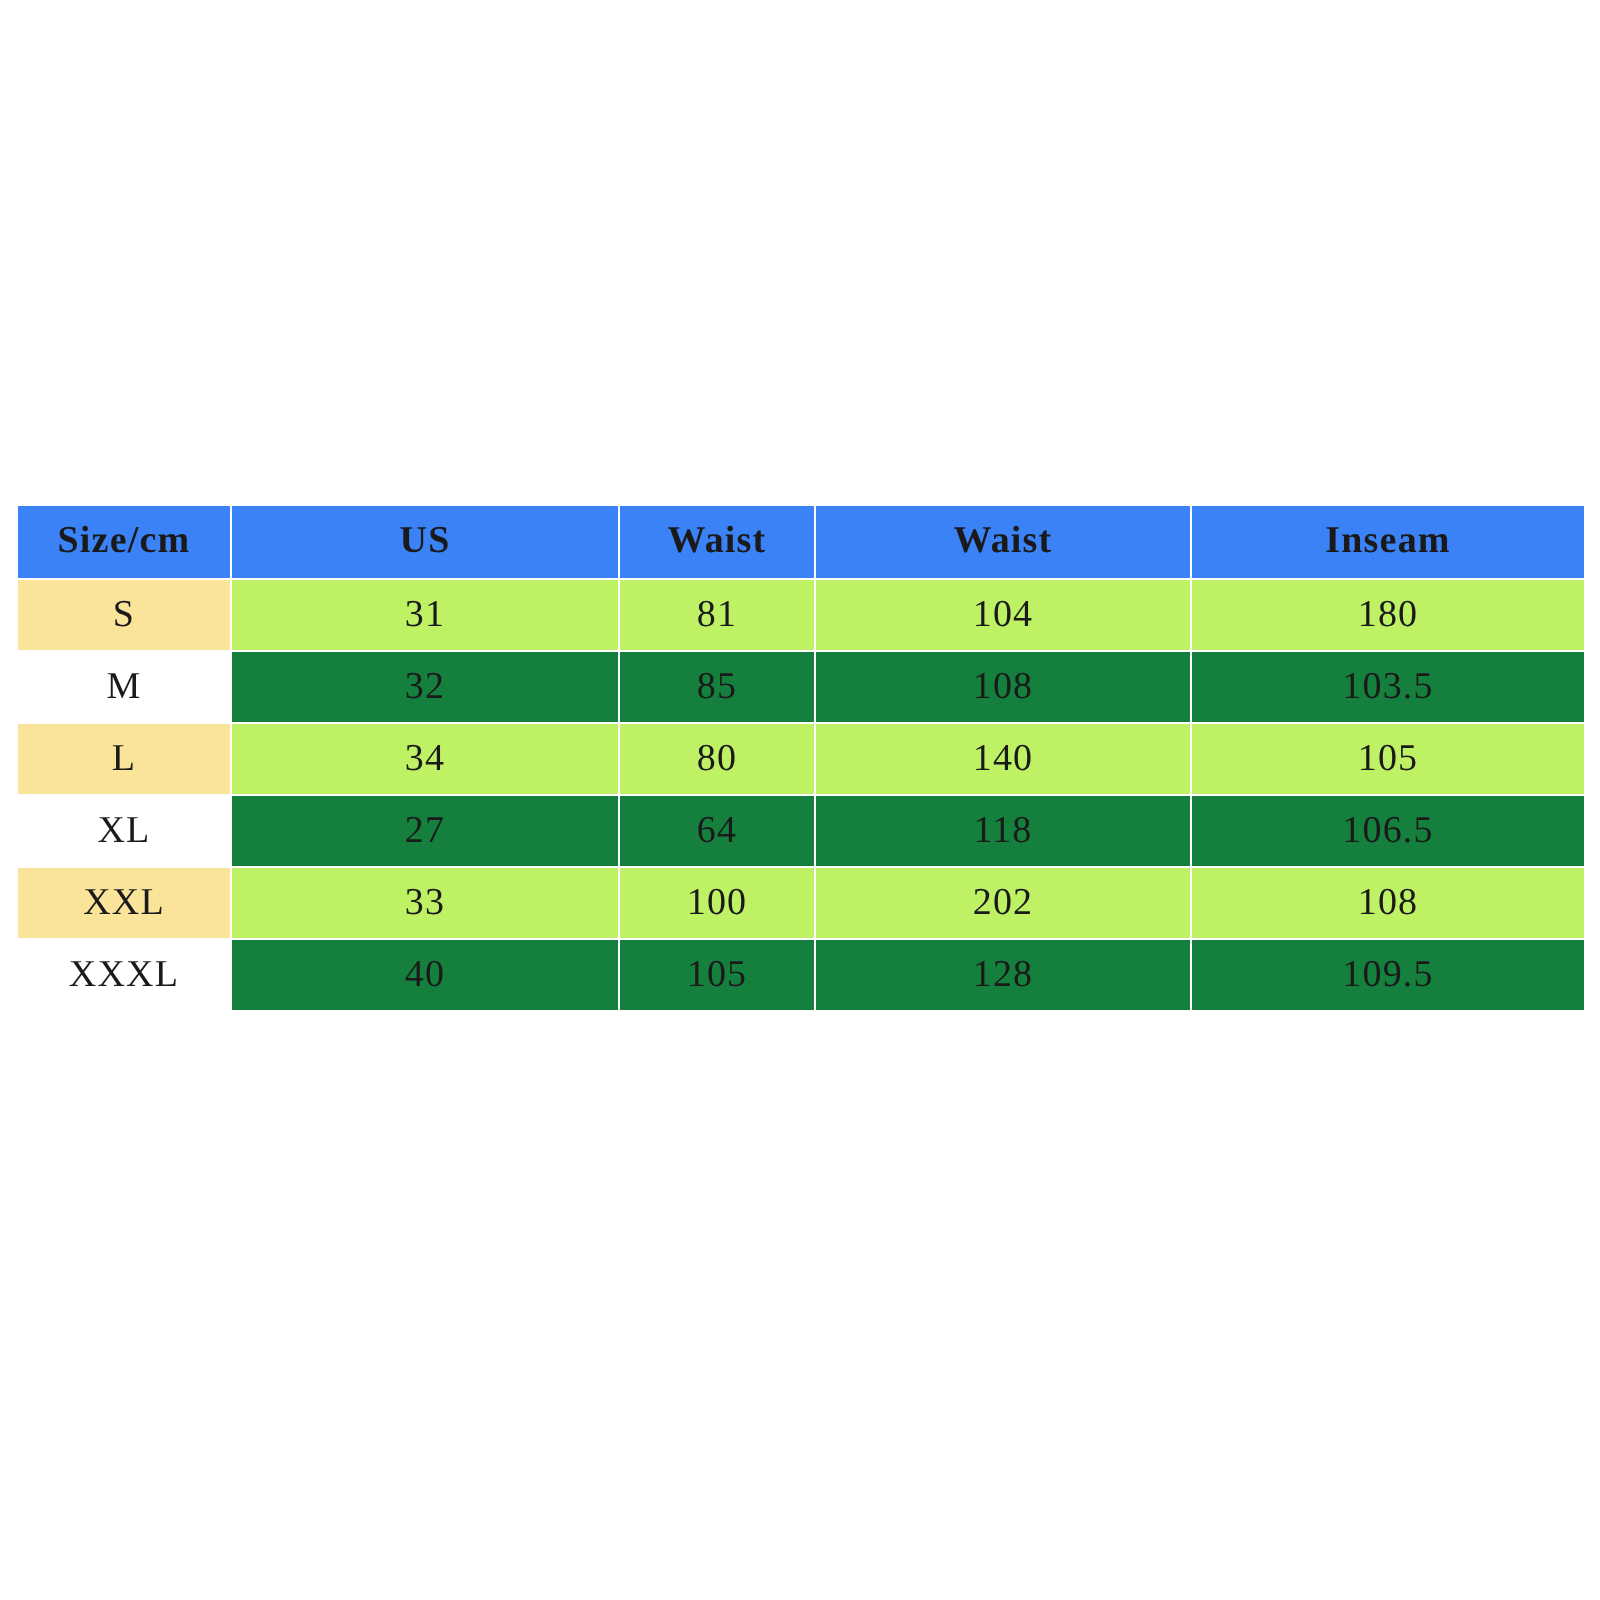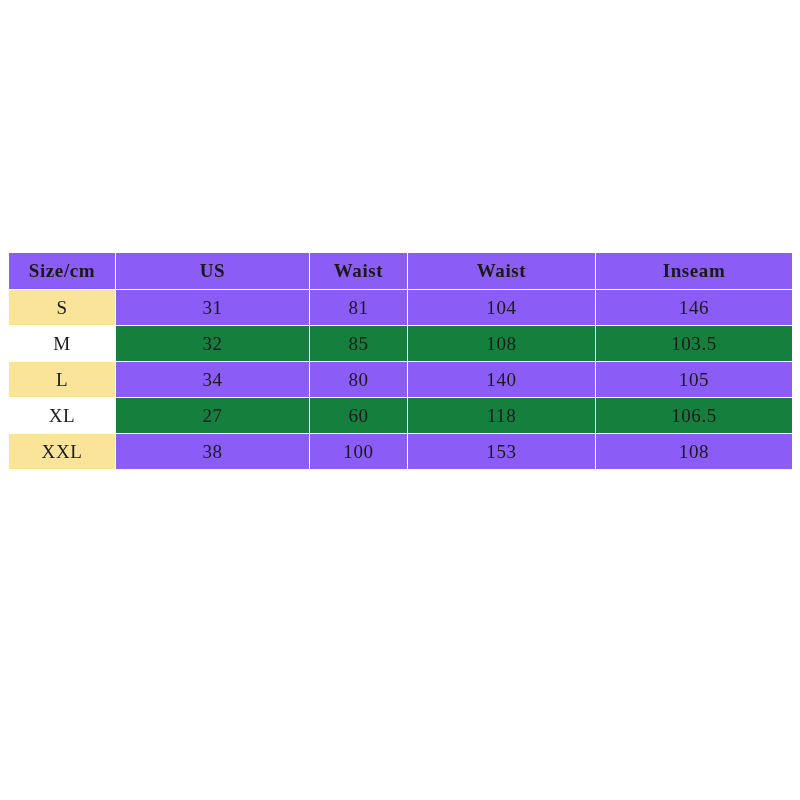--- a/index.html
+++ b/index.html
@@ -36,31 +36,31 @@
     font-weight: normal;
     font-size: 19px;
     color: #1a1a1a;
     letter-spacing: 0.6px;
     padding: 0;
     height: 35px;
     line-height: 35px;
     white-space: nowrap;
   }
   table.size-table thead th {
-    background: #8b5cf6;
+    background: #3b82f6;
     font-weight: bold;
     font-size: 19px;
     height: 36px;
     line-height: 36px;
   }
   table.size-table thead th.hdr-size {
     font-size: 19px;
   }
   table.size-table tbody tr.odd td {
-    background: #8b5cf6;
+    background: #bef264;
   }
   table.size-table tbody tr.even td {
     background: #15803d;
   }
   table.size-table tbody tr td.label-cell {
     background: #f9e7a3;
   }
   table.size-table tbody tr.even td.label-cell {
     background: #ffffff;
   }
@@ -94,46 +94,53 @@
           <th>Waist</th>
           <th>Inseam</th>
         </tr>
       </thead>
       <tbody>
         <tr class="odd">
           <td class="label-cell">S</td>
           <td>31</td>
           <td>81</td>
           <td>104</td>
-          <td>146</td>
+          <td>180</td>
         </tr>
         <tr class="even">
           <td class="label-cell">M</td>
           <td>32</td>
           <td>85</td>
           <td>108</td>
           <td>103.5</td>
         </tr>
         <tr class="odd">
           <td class="label-cell">L</td>
           <td>34</td>
           <td>80</td>
           <td>140</td>
           <td>105</td>
         </tr>
         <tr class="even">
           <td class="label-cell">XL</td>
           <td>27</td>
-          <td>60</td>
+          <td>64</td>
           <td>118</td>
           <td>106.5</td>
         </tr>
         <tr class="odd">
           <td class="label-cell">XXL</td>
-          <td>38</td>
+          <td>33</td>
           <td>100</td>
-          <td>153</td>
+          <td>202</td>
           <td>108</td>
+        </tr>
+        <tr class="even">
+          <td class="label-cell">XXXL</td>
+          <td>40</td>
+          <td>105</td>
+          <td>128</td>
+          <td>109.5</td>
         </tr>
       </tbody>
     </table>
   </div>
 </div>
 
 </body></html>

